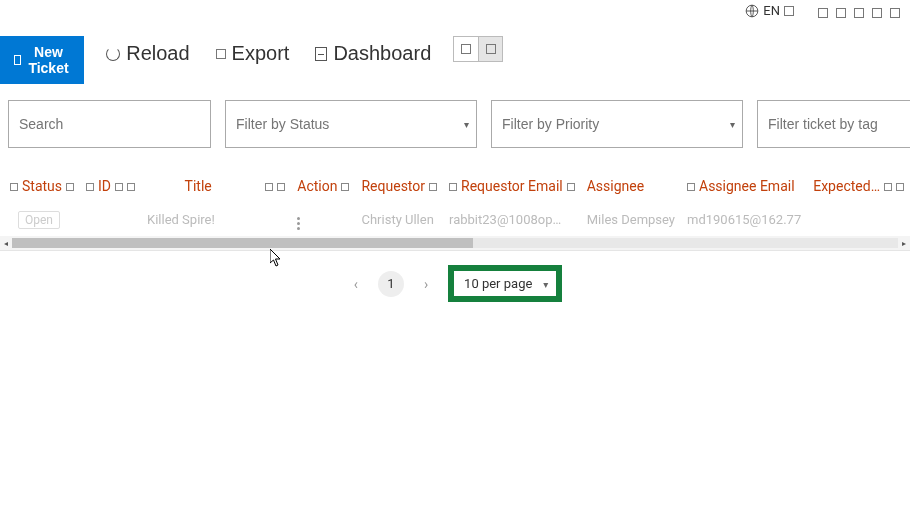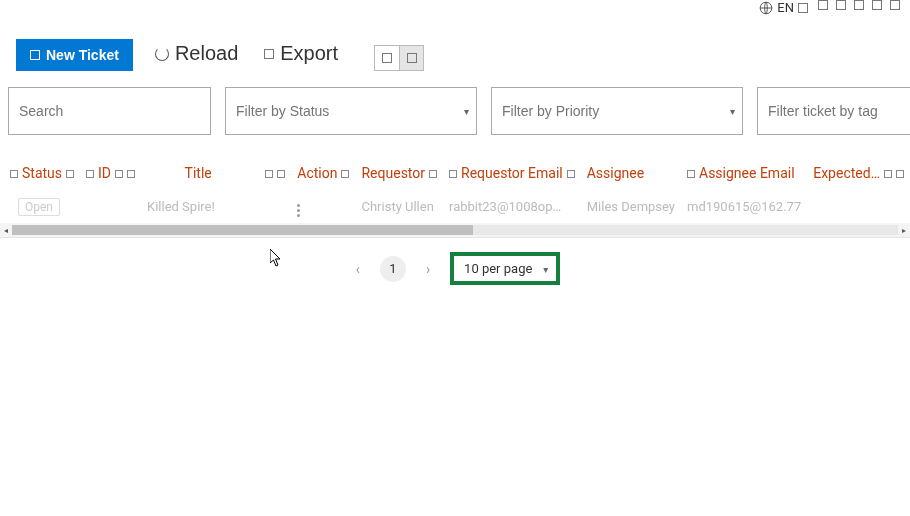--- a/index.html
+++ b/index.html
@@ -8,42 +8,42 @@
     font-size: 14px;
     color: #333;
     background: #fff;
     width: 910px;
     height: 516px;
     position: relative;
   }
   .topbar {
     display: flex;
     justify-content: flex-end;
-    align-items: flex-start;
-    padding: 0 10px;
-    gap: 10px;
+    align-items: flex-end;
+    padding: 8px 10px;
+    gap: 24px;
     height: 26px;
   }
   .lang {
     display: flex;
     align-items: center;
     gap: 4px;
     color: #333;
     font-size: 13px;
   }
   .topicon-group { display: flex; gap: 8px; }
   .sq {
     width: 10px; height: 10px;
     border: 1px solid #777;
     display: inline-block;
   }
   .toolbar {
     display: flex;
-    align-items: flex-end;
-    padding: 10px 16px;
+    align-items: flex-start;
+    padding: 10px 0;
     gap: 18px;
   }
   .btn-primary {
     background: #0078d4;
     color: #fff;
     border: none;
     padding: 8px 14px;
     font-size: 14px;
     font-weight: 600;
     display: flex;
@@ -232,21 +232,21 @@
   .page-num {
     width: 26px; height: 26px;
     border-radius: 50%;
     background: #eee;
     display: flex;
     align-items: center;
     justify-content: center;
     font-size: 13px;
   }
   .per-page {
-    border: 4px solid #15803d;
+    border: 6px solid #15803d;
     padding: 5px 24px 5px 10px;
     font-size: 13px;
     position: relative;
   }
 
   .cursor {
     position: absolute;
     left: 270px;
     top: 249px;
     width: 12px;
@@ -280,20 +280,24 @@
     <span class="sq"></span>
     <span>New Ticket</span>
   </button>
   <button class="btn-light">
     <span class="reload-icon"></span>
     <span>Reload</span>
   </button>
   <button class="btn-light">
     <span class="sq"></span>
     <span>Export</span>
+  </button>
+  <button class="btn-light">
+    <span class="doc-icon"></span>
+    <span>Dashboard</span>
   </button>
   <div class="view-toggle">
     <div class="view-btn">
         <span class="sq"></span>
       </div>
     <div class="view-btn active">
         <span class="sq"></span>
       </div>
   </div>
 </div>

